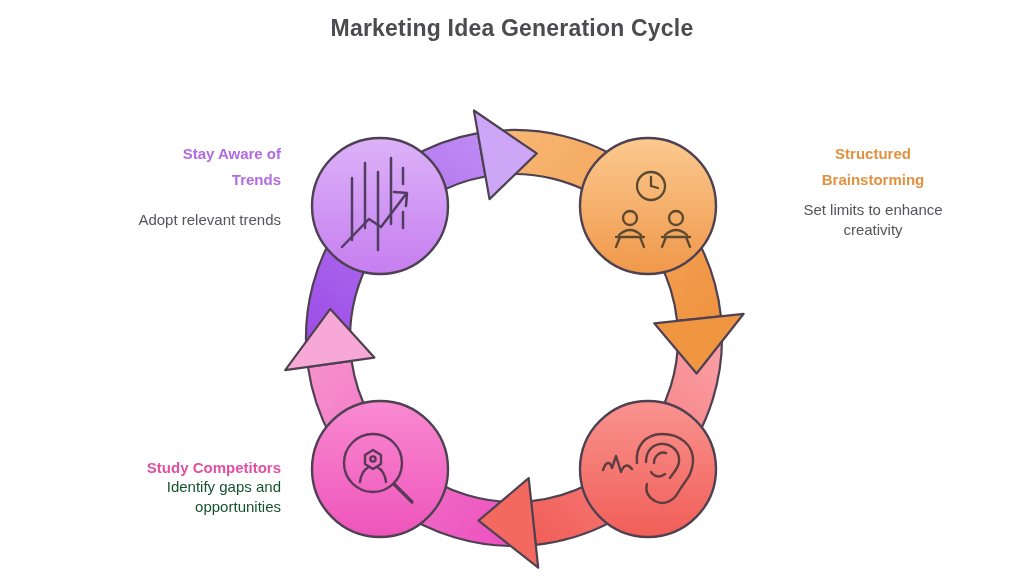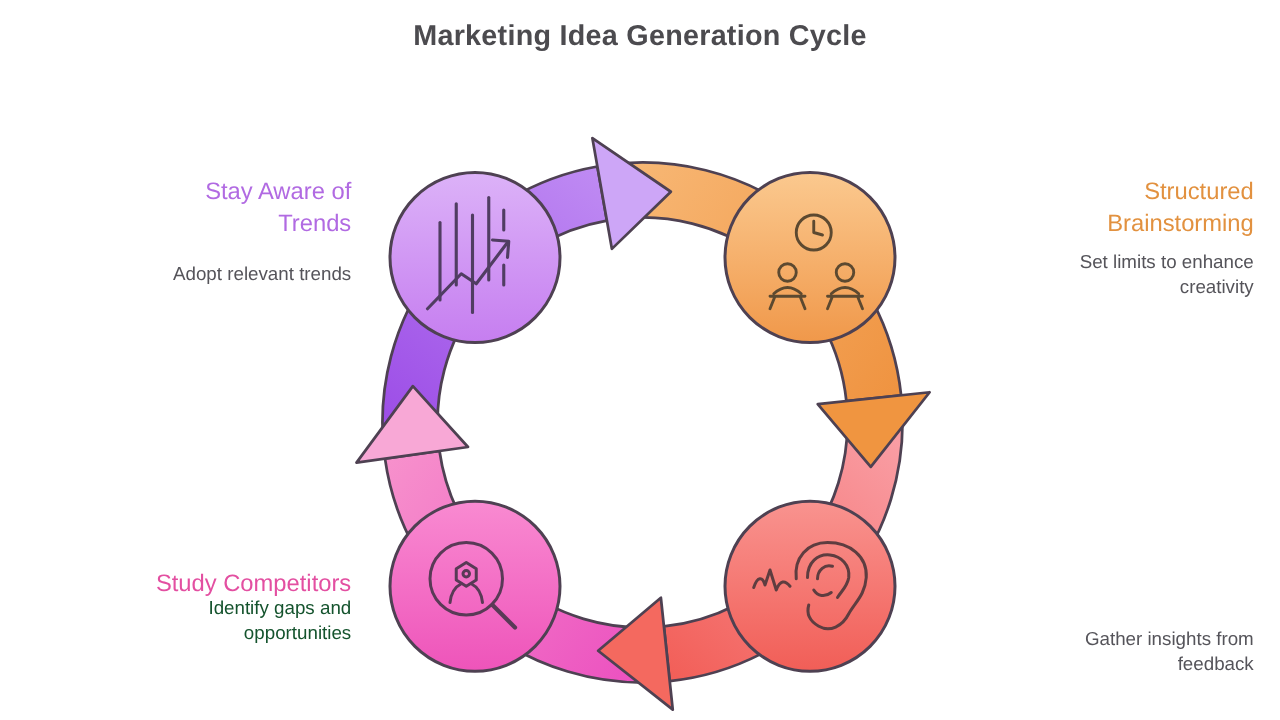--- a/index.html
+++ b/index.html
@@ -3,24 +3,24 @@
 <meta charset="utf-8">
 <style>
   html,body{margin:0;padding:0;}
   body{width:1024px;height:576px;overflow:hidden;background:#ffffff;
        font-family:"Liberation Sans", sans-serif;}
   .stage{position:relative;width:1024px;height:576px;background:#ffffff;}
   .diagram-svg{position:absolute;left:0;top:0;}
   .title{position:absolute;left:0;right:0;top:15px;text-align:center;
          font-size:23px;font-weight:700;letter-spacing:.2px;}
   .label{position:absolute;white-space:pre-line;}
-  .heading{font-size:19px;line-height:26px;font-weight:400;}
+  .heading{font-size:15px;line-height:26px;font-weight:700;}
   .desc{font-size:15px;line-height:20px;}
   .align-r{text-align:right;}
-  .align-l{text-align:right;}
+  .align-l{text-align:center;}
   .tl-h{right:743px;top:141px;width:260px;}
   .tl-d{right:743px;top:210px;width:260px;}
   .tr-h{left:743px;top:141px;width:260px;}
   .tr-d{left:743px;top:200px;width:260px;}
   .br-h{left:743px;top:443px;width:260px;}
   .br-d{left:743px;top:502px;width:260px;}
   .bl-h{right:743px;top:455px;width:260px;}
   .bl-d{right:743px;top:477px;width:260px;}
 </style>
 </head>
@@ -122,20 +122,18 @@
 
   <div class="label heading align-r tl-h" style="color: rgb(177, 106, 226);">Stay Aware of
 Trends</div>
   <div class="label desc align-r tl-d" style="color: rgb(85, 84, 90);">Adopt relevant trends</div>
 
   <div class="label heading align-l tr-h" style="color: rgb(226, 145, 63);">Structured
 Brainstorming</div>
   <div class="label desc align-l tr-d" style="color: rgb(85, 84, 90);">Set limits to enhance
 creativity</div>
 
-  <div class="label desc align-l br-d" style="color: rgb(85, 84, 90);">Gather insights from
-feedback</div>
 
   <div class="label heading align-r bl-h" style="color: rgb(227, 79, 161);">Study Competitors</div>
   <div class="label desc align-r bl-d" style="color: #14532d;">Identify gaps and
 opportunities</div>
 
 </div>
 
 </body></html>

